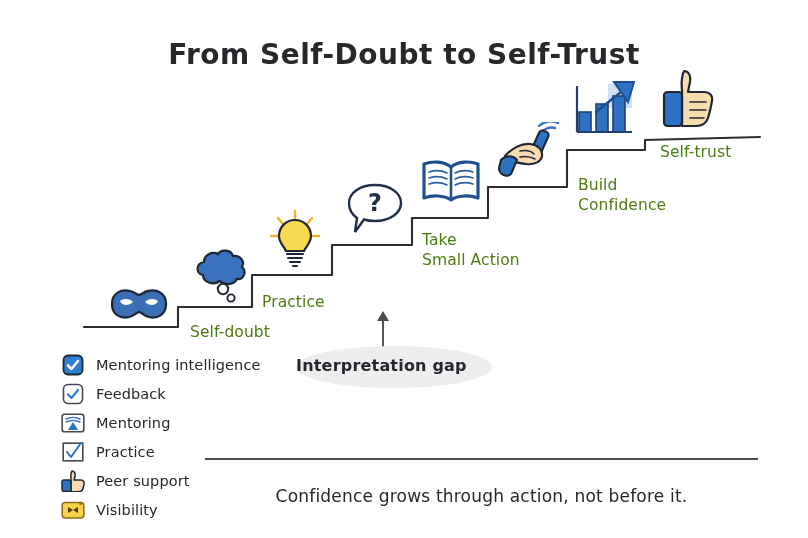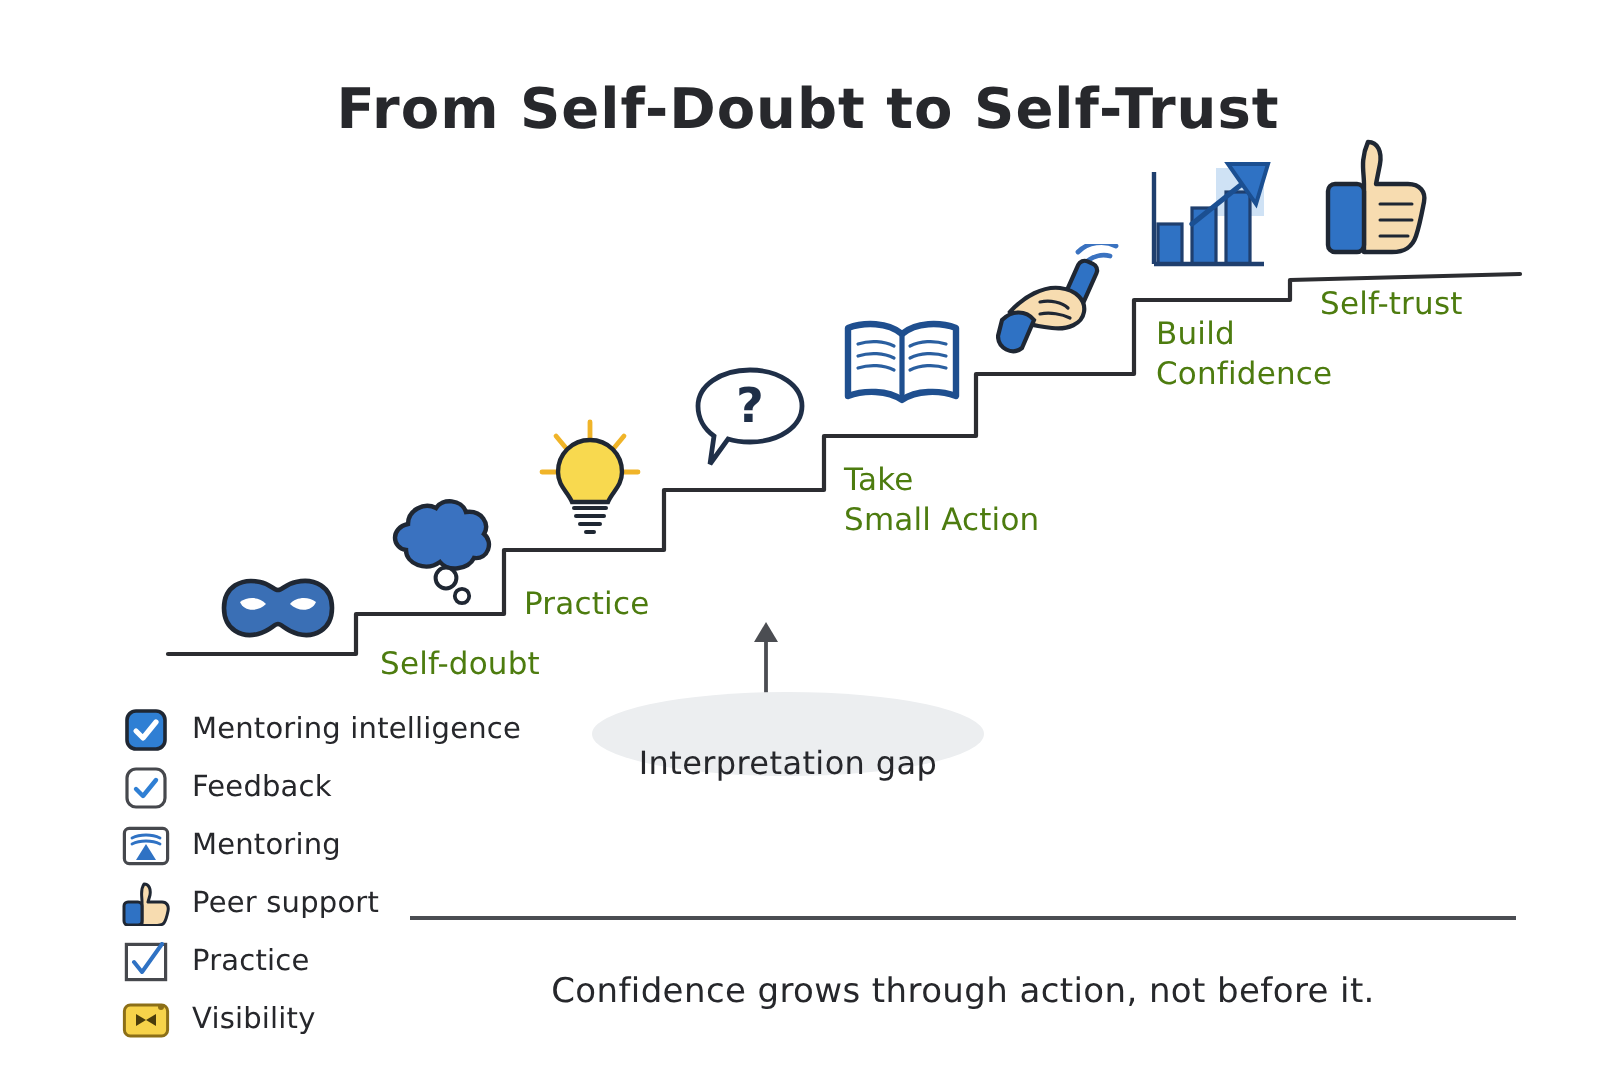--- a/index.html
+++ b/index.html
@@ -67,27 +67,26 @@
     width: 196px;
     height: 42px;
     background: #eceef0;
     border-radius: 50% / 50%;
   }
   #gap-text {
     position: absolute;
     left: 296px;
     top: 356px;
     width: 196px;
-    text-align: center;
+    text-align: left;
     font-family: "DejaVu Sans", sans-serif;
     font-size: 16px;
-    font-weight: 400;
+    font-weight: 700;
     color: #26272b;
     letter-spacing: 0.2px;
-    margin-top: 16px;
   }
 
   
   #legend {
     position: absolute;
     left: 60px;
     top: 351px;
   }
   .legend-row {
     display: flex;
@@ -269,21 +268,21 @@
 
   <div class="step-label" style="left:190px; top:322px;">Self-doubt</div>
 
   <div class="step-label" style="left:262px; top:292px;">Practice</div>
 
 
   <div class="step-label" style="left:422px; top:230px;">Take
 Small Action</div>
 
 
-  <div class="step-label" style="left:578px; top:157px;">Build
+  <div class="step-label" style="left:578px; top:175px;">Build
 Confidence</div>
 
   <div class="step-label" style="left:660px; top:142px;">Self-trust</div>
 
   <div id="gap-pill"></div>
   <div id="gap-text">Interpretation gap</div>
 
   <div id="legend">
 
     <div class="legend-row">
@@ -315,43 +314,43 @@
             <path d="M5,9 C9,7 15,7 19,9"></path>
           </g>
           <path d="M12,9 L17,17 L7,17 Z" fill="#2f72c4"></path>
         </svg>
       </span>
       <span class="legend-text">Mentoring</span>
     </div>
 
     <div class="legend-row">
       <span class="legend-ico">
+        <svg width="22" height="20" viewBox="0 0 22 20" xmlns="http://www.w3.org/2000/svg">
+          <rect x="1.2" y="1.2" width="19.6" height="17.6" fill="#ffffff" stroke="#46484d" stroke-width="1.6"></rect>
+          <path d="M5,10 L9,15 L19,1" fill="none" stroke="#2f72c4" stroke-width="2" stroke-linecap="round" stroke-linejoin="round"></path>
+        </svg>
+      </span>
+      <span class="legend-text">Practice</span>
+    </div>
+
+    <div class="legend-row">
+      <span class="legend-ico">
         <svg width="24" height="22" viewBox="0 0 24 22" xmlns="http://www.w3.org/2000/svg">
           <path d="M11,1 C13.5,1 14.5,3.5 14,6.5 L13,10 L20,10
                    C22.5,10 23.5,12 23,14.5 C22.5,17 22,19 21,20.5
                    C20,21.8 18,21.8 16,21.8 L10,21.8 L10,10
                    C10,6.5 9,4 11,1 Z" fill="#f7dcb0" stroke="#1f2733" stroke-width="1.5" stroke-linejoin="round"></path>
           <rect x="1" y="10" width="9" height="11.5" rx="2" fill="#2f72c4" stroke="#1f2733" stroke-width="1.5"></rect>
         </svg>
       </span>
       <span class="legend-text">Peer support</span>
     </div>
 
     <div class="legend-row">
       <span class="legend-ico">
-        <svg width="22" height="20" viewBox="0 0 22 20" xmlns="http://www.w3.org/2000/svg">
-          <rect x="1.2" y="1.2" width="19.6" height="17.6" fill="#ffffff" stroke="#46484d" stroke-width="1.6"></rect>
-          <path d="M5,10 L9,15 L19,1" fill="none" stroke="#2f72c4" stroke-width="2" stroke-linecap="round" stroke-linejoin="round"></path>
-        </svg>
-      </span>
-      <span class="legend-text">Practice</span>
-    </div>
-
-    <div class="legend-row">
-      <span class="legend-ico">
         <svg width="24" height="20" viewBox="0 0 24 20" xmlns="http://www.w3.org/2000/svg">
           <rect x="1.2" y="2.5" width="21.6" height="15.5" rx="3" fill="#f7d34a" stroke="#8c6f17" stroke-width="1.5"></rect>
           <path d="M7,7 L7,13 L12,10 Z" fill="#4a3c0b"></path>
           <path d="M17,7 L17,13 L12,10 Z" fill="#4a3c0b"></path>
           <circle cx="19.5" cy="3.5" r="1.5" fill="#8c6f17"></circle>
         </svg>
       </span>
       <span class="legend-text">Visibility</span>
     </div>
 

